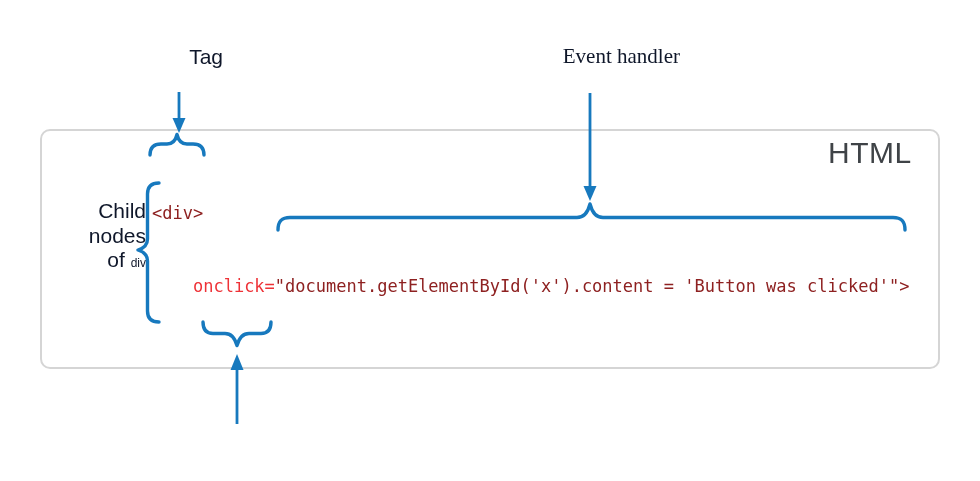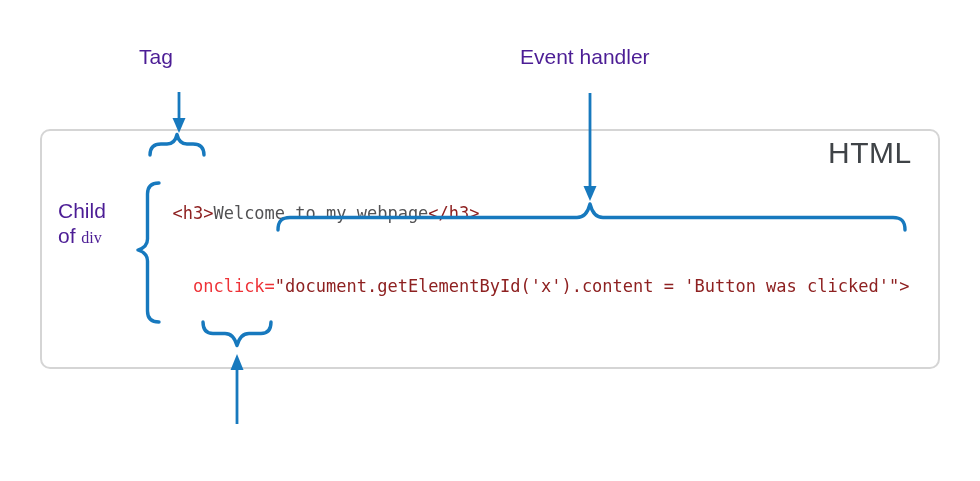--- a/index.html
+++ b/index.html
@@ -47,29 +47,29 @@
     font-size: 17px;
     line-height: 24.2px;
     white-space: pre;
   }
   .c-tag  { color: #8e2121; }
   .c-attr { color: #ee3237; margin-top: 15px; }
   .c-txt  { color: #525254; }
   
   .ann {
     position: absolute;
-    color: #4c1d95;
+    color: #0f172a;
     font-size: 21px;
     line-height: 23px;
-    text-align: left;
+    text-align: right;
     font-family: "Liberation Sans", sans-serif;
   }
-  .ann .mono { font-family: Liberation Serif, serif; font-size: 16px; }
+  .ann .mono { font-family: Liberation Sans, sans-serif; font-size: 12px; }
   #tag-label      { left: 139px; top: 45px;  width: 84px;  }
-  #event-label    { left: 520px; top: 45px;  width: 180px; }
+  #event-label    { left: 500px; top: 45px;  width: 180px; font-family: Liberation Serif, serif; }
   #attr-label     { left: 188px; top: 425px; width: 110px; }
   #child-label    { left: 58px;  top: 199px; width: 88px; line-height: 24.5px; }
   
   .overlay {
     position: absolute;
     left: 0; top: 0;
     width: 980px;
     height: 481px;
     pointer-events: none;
   }
@@ -89,32 +89,33 @@
 </style>
 </head>
 <body>
 
 <div class="stage">
 
   <div class="panel"></div>
   <div class="panel-title">HTML</div>
 
   <div class="code">
-    <div><span class="c-tag">  &lt;h3&gt;</span><span class="c-txt">Welcome to my webpage</span><span class="c-tag">&lt;/h3&gt;</span></div>
+    <div><span class="c-tag">&lt;div&gt;</span></div>
     <div><span class="c-txt">    </span><span class="c-attr">onclick=</span><span class="c-tag">"document.getElementById('x').content = 'Button was clicked'"&gt;</span></div>
     
     
     
     
   </div>
 
   <div class="ann" id="tag-label">Tag</div>
   <div class="ann" id="event-label">Event handler</div>
   <div class="ann" id="child-label">
     <div>Child</div>
+    <div>nodes</div>
     <div><span>of </span><span class="mono">div</span></div>
   </div>
 
   <svg class="overlay" viewBox="0 0 980 481">
 
     <path class="aline" d="M 179 92 L 179 119"></path>
     <polygon class="ahead" points="172.5,118 185.5,118 179,133"></polygon>
 
     <path class="brace" d="M 150 155 C 150 147 154 144 161 144 L 167 144 C 172 144 175.5 141 177 134.5 C 178.5 141 182 144 187 144 L 193 144 C 200 144 204 147 204 155"></path>
 

